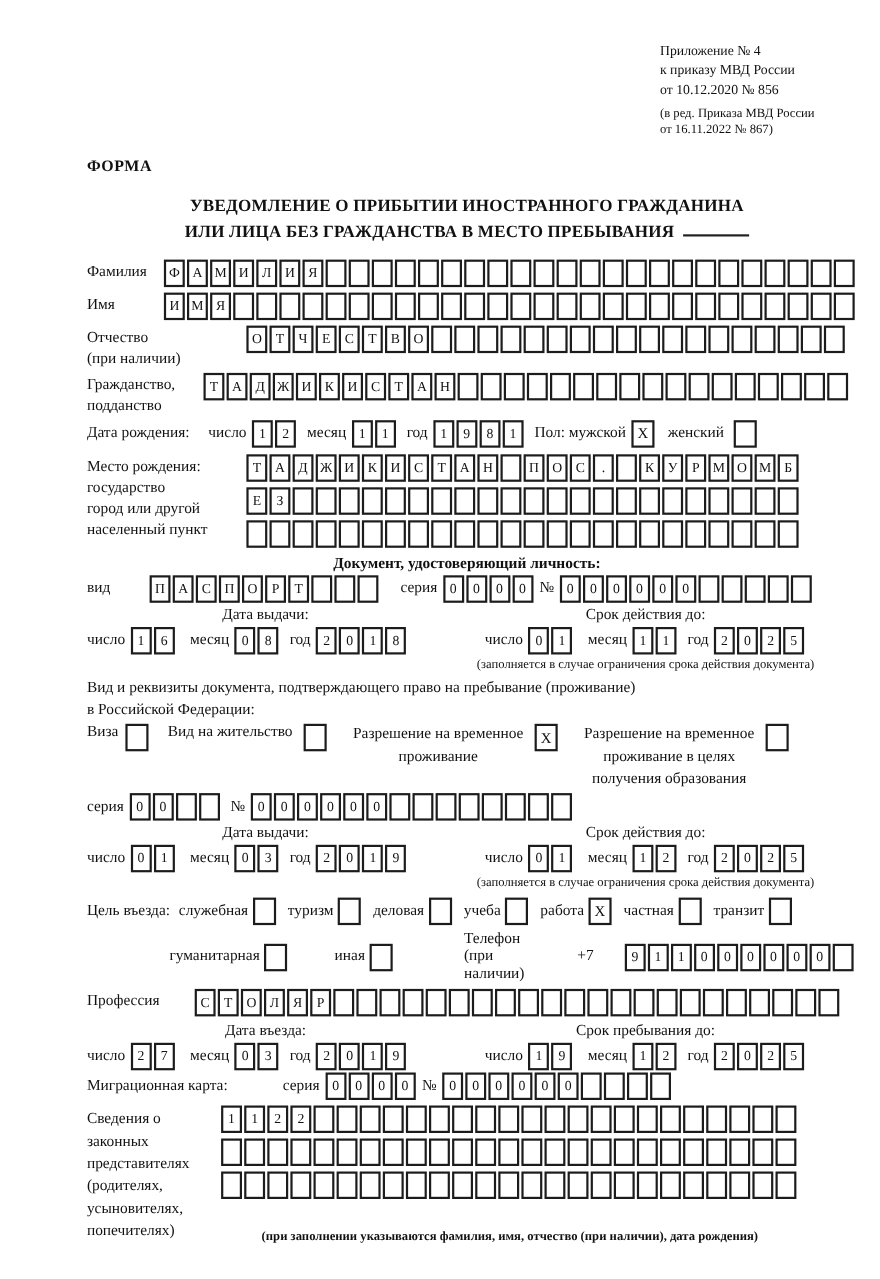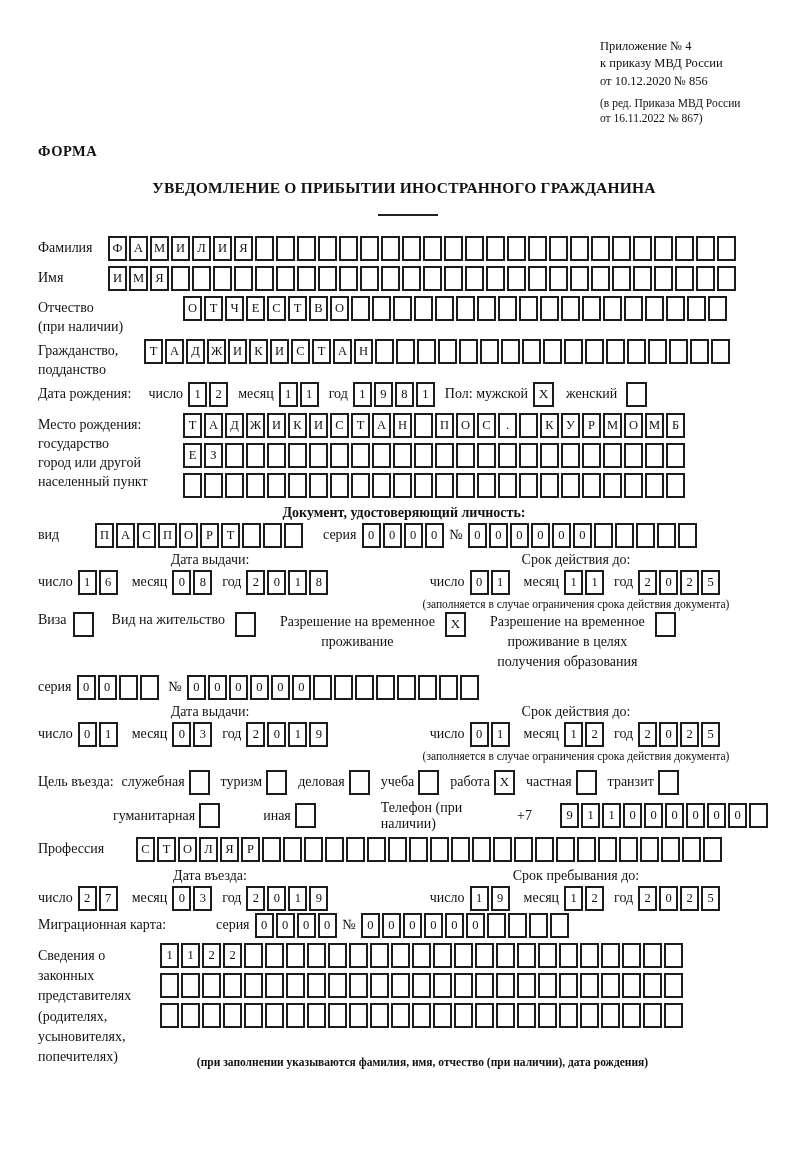--- a/index.html
+++ b/index.html
@@ -2,21 +2,21 @@
 <html><head>
 <meta charset="utf-8">
 <style>
   * { margin:0; padding:0; box-sizing:border-box; }
   html,body { width:800px; height:1163px; }
   body {
     background:#ffffff; color:#111;
     font-family:"Liberation Serif","DejaVu Serif",serif;
     font-size:14px; overflow:hidden;
   }
-  .page { padding:38px 30px 0 38px; width:800px; height:1163px; }
+  .page { padding:38px 30px 0 79px; width:800px; height:1163px; }
 
   
   .annex { width:170px; margin-left:auto; font-size:12.5px; line-height:1.38; }
   .amend { margin-top:6px; font-size:11.5px; line-height:1.35; }
   .forma { text-align:left; font-weight:bold; font-size:14.5px; margin-top:16px; letter-spacing:.5px; }
   .title { text-align:center; font-weight:bold; font-size:15.5px; line-height:1.5; margin-top:16px; letter-spacing:.2px; }
   .blank-line { display:inline-block; width:60px; border-bottom:2px solid #222; height:14px; margin-left:8px; }
   .section-heading { text-align:center; font-weight:bold; font-size:14px; letter-spacing:.6px; margin-top:20px; }
 
   
@@ -75,21 +75,21 @@
     <div class="amend">
       <div>(в ред. Приказа МВД России</div>
       <div>от 16.11.2022 № 867)</div>
     </div>
   </div>
 
   <div class="forma">ФОРМА</div>
 
   <div class="title">
     <div>УВЕДОМЛЕНИЕ О ПРИБЫТИИ ИНОСТРАННОГО ГРАЖДАНИНА</div>
-    <div><span class="blank-line"></span></div>
+    <div><span>ИЛИ ЛИЦА БЕЗ ГРАЖДАНСТВА В МЕСТО ПРЕБЫВАНИЯ</span><span class="blank-line"></span></div>
   </div>
 
 
   <div class="frow mt14">
     <div class="flabel w70">Фамилия</div>
     <div class="boxes">
         <span class="cell">Ф</span>
         <span class="cell">А</span>
         <span class="cell">М</span>
         <span class="cell">И</span>
@@ -425,20 +425,24 @@
             <span class="cell">2</span>
             <span class="cell">0</span>
             <span class="cell">2</span>
             <span class="cell">5</span>
           </span>
       </div>
       <div class="note">(заполняется в случае ограничения срока действия документа)</div>
     </div>
   </div>
 
+  <div class="mt6" style="line-height:1.45;">
+    <div>Вид и реквизиты документа, подтверждающего право на пребывание (проживание)</div>
+    <div>в Российской Федерации:</div>
+  </div>
 
   <div class="opts mt2">
     <div class="opt-pair">
       <span class="dl" style="margin-right:6px;">Виза</span>
       <span class="cbox"></span>
     </div>
     <div class="opt-pair ml18">
       <span class="dl" style="margin-right:10px;">Вид на жительство</span>
       <span class="cbox"></span>
     </div>

